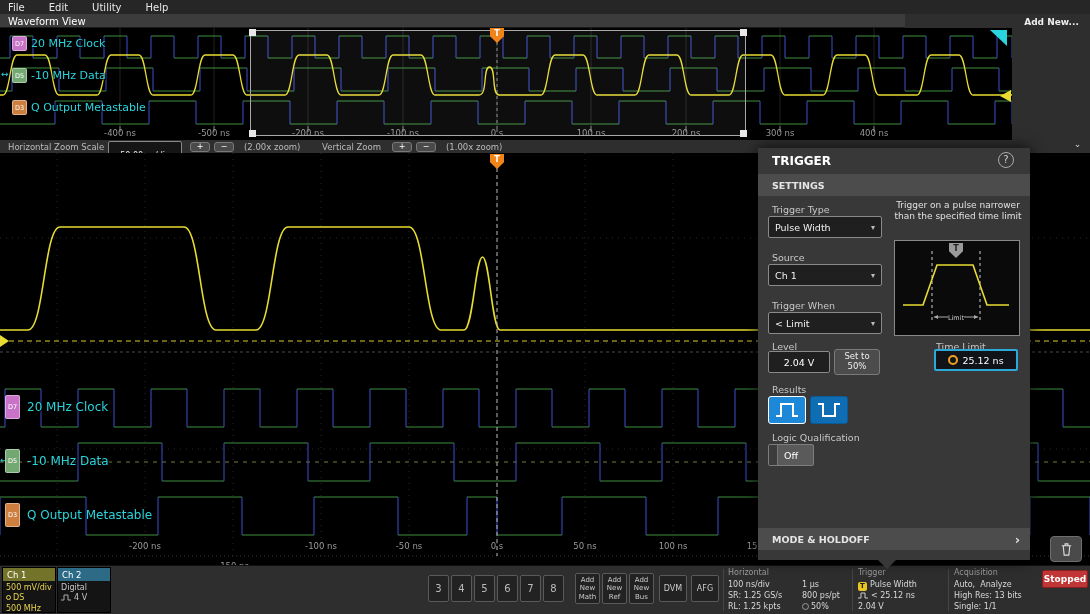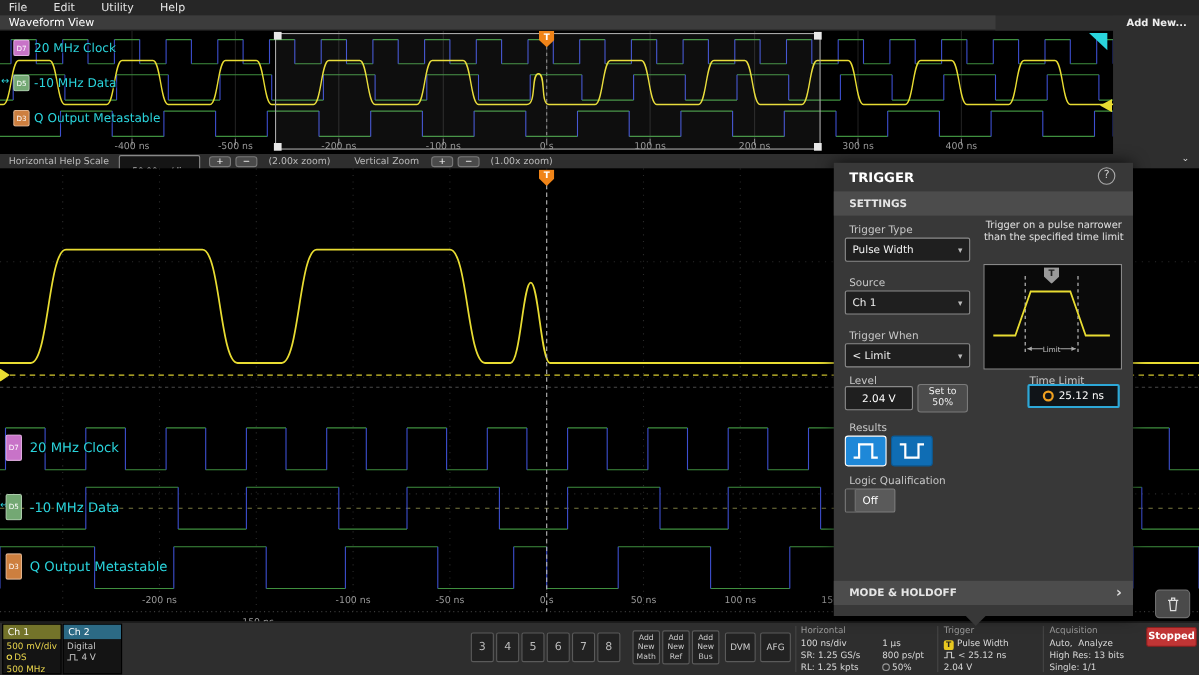--- a/index.html
+++ b/index.html
@@ -181,21 +181,21 @@
 
     <div class="tri" style="left:990px;top:2px;width:17px;height:16px;background:#2ad4dc;clip-path:polygon(100% 0,100% 100%,0 0)"></div>
     <div class="tri" style="left:1000px;top:62px;width:11px;height:12px;background:#e8dc32;clip-path:polygon(100% 0,100% 100%,0 50%)"></div>
   </div>
 
   <div class="addnew">
     <div class="addnew-title">Add New...</div>
   </div>
 
   <div class="zoombar">
-    <span class="zb-label" style="left:8px">Horizontal Help Scale</span>
+    <span class="zb-label" style="left:8px">Horizontal Zoom Scale</span>
     <div class="zb-box" style="left:108px;width:74px">50.00 ns/div</div>
     <div class="zb-btn" style="left:190px">+</div>
     <div class="zb-btn" style="left:214px">−</div>
     <span class="zb-label" style="left:244px">(2.00x zoom)</span>
     <span class="zb-label" style="left:322px">Vertical Zoom</span>
     <div class="zb-btn" style="left:392px">+</div>
     <div class="zb-btn" style="left:416px">−</div>
     <span class="zb-label" style="left:446px">(1.00x zoom)</span>
     <span class="zb-label" style="left:1074px;top:-1px;color:#ddd">⌄</span>
   </div>

